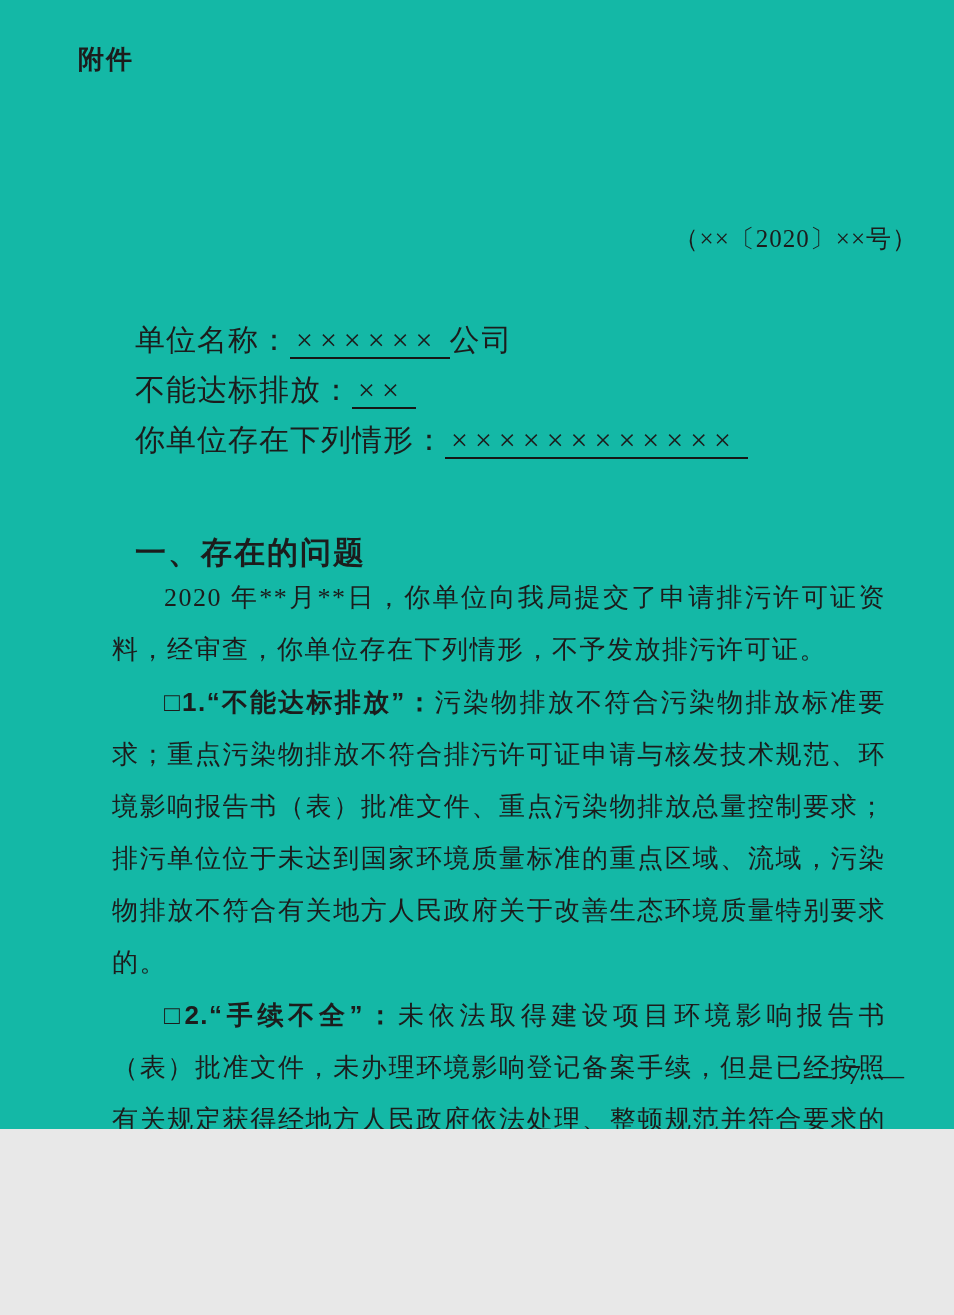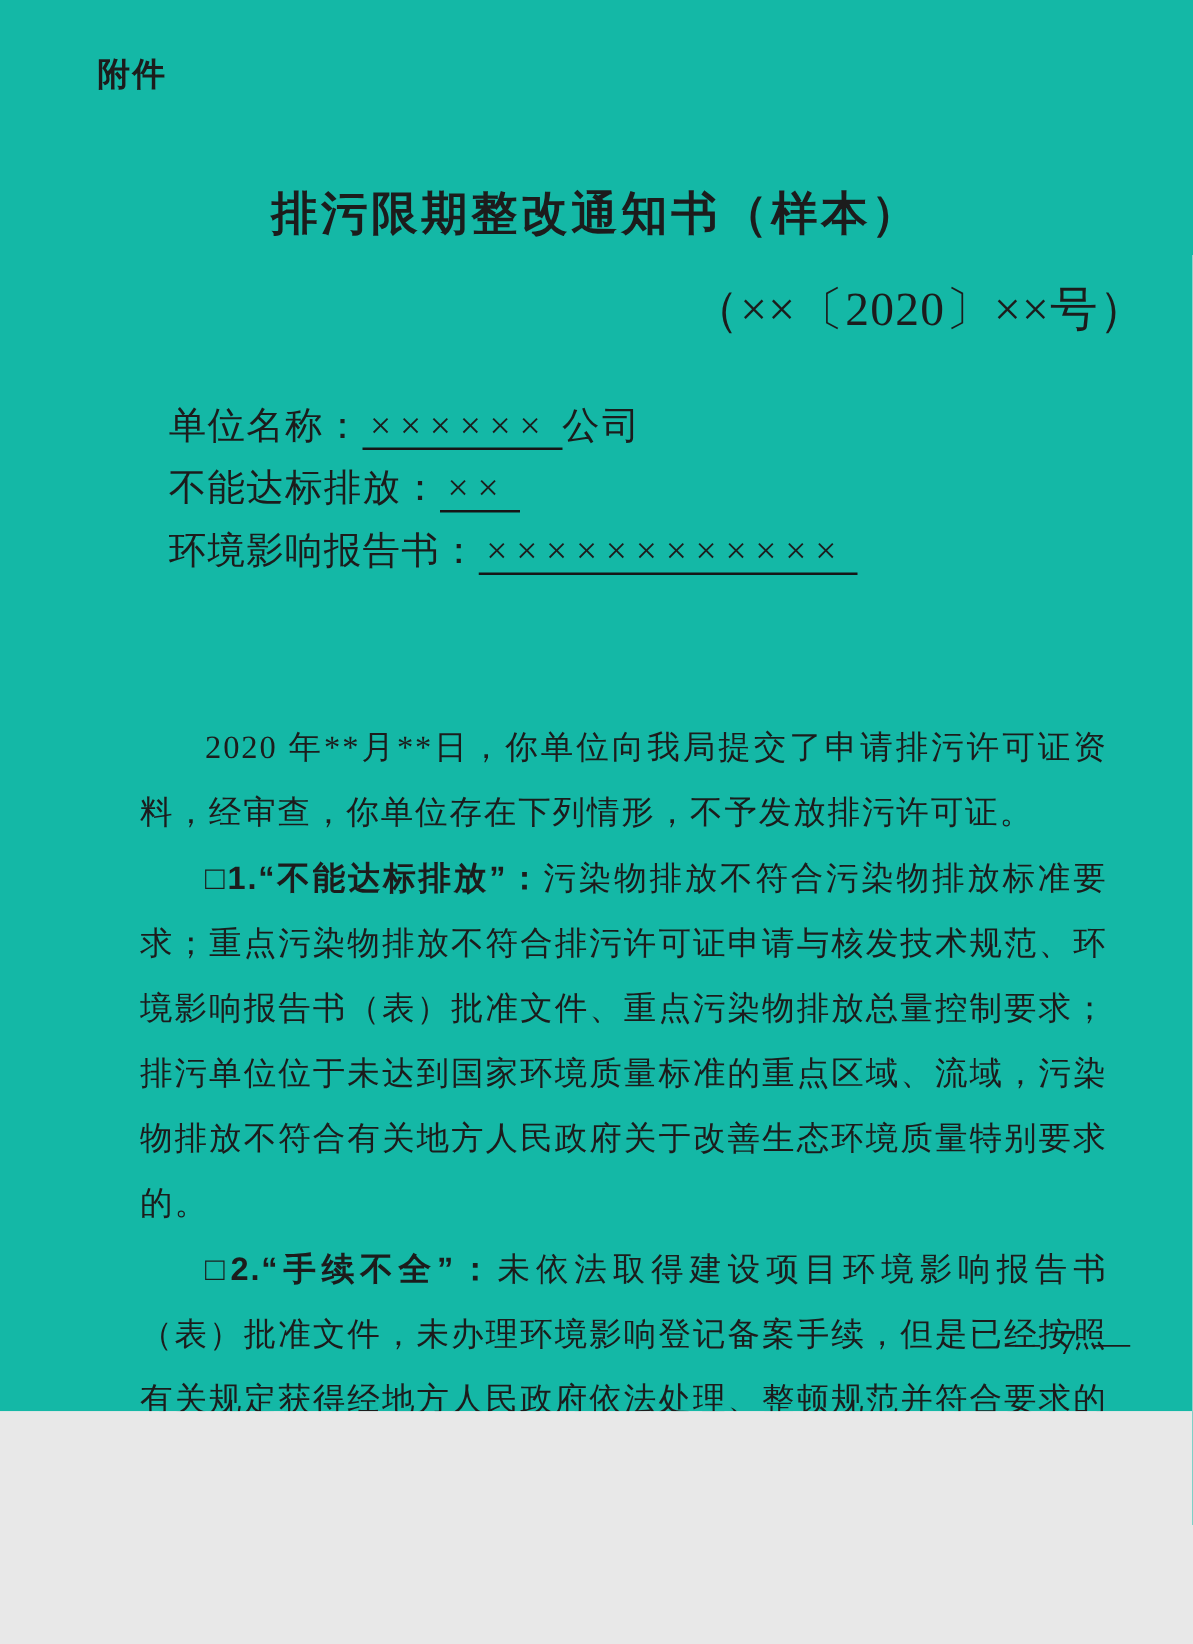--- a/index.html
+++ b/index.html
@@ -31,21 +31,21 @@
     text-align: center;
     font-family: "Liberation Sans", "DejaVu Sans", sans-serif;
     font-weight: 700;
     font-size: 37px;
     letter-spacing: 3px;
   }
   .doc-number {
     position: absolute;
     top: 222px;
     right: 36px;
-    font-size: 38px;
+    font-size: 25px;
     letter-spacing: 1px;
   }
   .fields {
     position: absolute;
     top: 320px;
     left: 135px;
     width: 760px;
   }
   .field-row {
     height: 50px;
@@ -96,36 +96,36 @@
     letter-spacing: 4px;
   }
 </style>
 </head>
 <body>
 
 <div class="page">
 
   <div class="attachment">附件</div>
 
-  <h1 class="doc-title">排污限期整改通知书（样本）</h1>
 
   <div class="doc-number">（××〔2020〕××号）</div>
 
   <div class="fields">
     <div class="field-row">
       <span class="field-label">单位名称：</span><span class="field-value">××××××</span><span class="field-suffix">公司</span>
     </div>
     <div class="field-row">
       <span class="field-label">不能达标排放：</span><span class="field-value">××</span><span class="field-suffix"></span>
     </div>
     <div class="field-row">
-      <span class="field-label">环境影响报告书：</span><span class="field-value">××××××××××××</span><span class="field-suffix"></span>
+      <span class="field-label">你单位存在下列情形：</span><span class="field-value">××××××××××××</span><span class="field-suffix"></span>
     </div>
   </div>
 
+  <h2 class="section-heading">一、存在的问题</h2>
 
   <div class="body-text">
     <p>2020 年**月**日，你单位向我局提交了申请排污许可证资料，经审查，你单位存在下列情形，不予发放排污许可证。</p>
     <p><span class="item-lead">□1.“不能达标排放”：</span><span>污染物排放不符合污染物排放标准要求；重点污染物排放不符合排污许可证申请与核发技术规范、环境影响报告书（表）批准文件、重点污染物排放总量控制要求；排污单位位于未达到国家环境质量标准的重点区域、流域，污染物排放不符合有关地方人民政府关于改善生态环境质量特别要求的。</span></p>
     <p><span class="item-lead">□2.“手续不全”：</span><span>未依法取得建设项目环境影响报告书（表）批准文件，未办理环境影响登记备案手续，但是已经按照有关规定获得经地方人民政府依法处理、整顿规范并符合要求的相关证明材料的，或者按照地方人民政府有关规定已经取得排污许可证的除外。</span></p>
     <p><span class="item-lead">□3.“其他”：</span><span>如未按照规定安装、使用自动监测设备并与生态环境主管部门监控设备联网，未按规定设置污染物排放口等。</span></p>
   </div>
 
   <div class="page-number">— 7 —</div>
 

